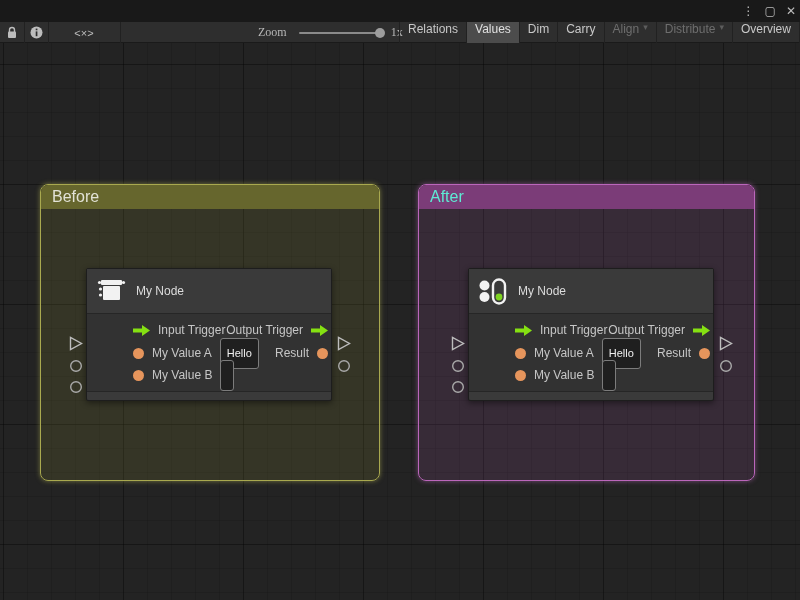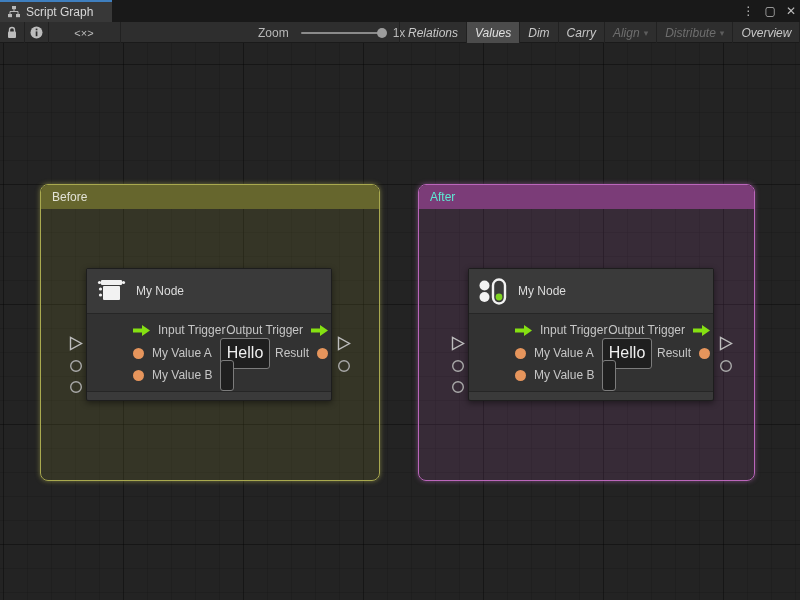--- a/index.html
+++ b/index.html
@@ -25,26 +25,26 @@
   .toolbar {
     position:absolute; left:0; top:22px; width:800px; height:21px;
     background:#2e2e2e; border-bottom:1px solid #1a1a1a;
   }
   .tb-btn {
     position:absolute; top:0; height:21px; display:flex; align-items:center; justify-content:center;
     color:#bdbdbd;
   }
   .sep { position:absolute; top:0; width:1px; height:21px; background:#212121; }
   .graph-name { position:absolute; left:134px; top:0; height:21px; display:flex; align-items:center; gap:6px; color:#c4c4c4; }
-  .zoom-area { position:absolute; left:258px; top:0; height:21px; display:flex; align-items:center; color:#b8b8b8; }
+  .zoom-area { position:absolute; left:258px; top:0; height:21px; display:flex; align-items:center; color:#b8b8b8;font-family:Liberation Serif, serif; }
   .zoom-track { position:relative; width:84px; height:2px; background:#8b8b8b; margin-left:12px; border-radius:1px; }
   .zoom-handle { position:absolute; right:-2px; top:-4px; width:10px; height:10px; border-radius:50%; background:#9d9d9d; }
   .zoom-val { margin-left:8px; }
   .view-btns { position:absolute; left:399px; top:0; height:21px; display:flex; }
-  .vb { height:21px; display:flex; align-items:center; padding:0 8px; border-left:1px solid #212121; color:#c8c8c8; white-space:nowrap; gap:4px;font-style:italic; }
+  .vb { height:21px; display:flex; padding:0 8px; border-left:1px solid #212121; color:#c8c8c8; white-space:nowrap; gap:4px; }
   .vb.active { background:#4c4c4c; color:#e0e0e0; }
   .vb.disabled { color:#6e6e6e; }
   .vb .chev { font-size:9px; color:#8a8a8a; }
   .vb.disabled .chev { color:#5d5d5d; }
 
   
   .canvas {
     position:absolute; left:0; top:43px; width:800px; height:557px;
     background-color:#232323;
     background-image:
@@ -53,21 +53,21 @@
       linear-gradient(to right, rgba(0,0,0,0.10) 1px, transparent 1px),
       linear-gradient(to bottom, rgba(0,0,0,0.10) 1px, transparent 1px);
     background-size:120px 120px,120px 120px,24px 24px,24px 24px;
     background-position:3px 0,0 21px,3px 0,0 21px;
   }
 
   
   .group { position:absolute; border-radius:8px; }
   .group-header {
     height:24px; border-radius:7px 7px 0 0; display:flex; align-items:center;
-    padding-left:11px; color:#e2e2d6; font-size:12px;
+    padding-left:11px; color:#e2e2d6; font-size:16px;
   }
   .group-body { position:absolute; left:0; top:24px; right:0; bottom:0; border-radius:0 0 7px 7px; }
   .group.before { left:40px; top:141px; width:340px; height:297px;
     border:1px solid #a9a94f; box-shadow:0 0 5px rgba(200,200,90,.5); }
   .group.before .group-header { background:#66662d; }
   .group.before .group-body { background:rgba(158,158,62,0.15); }
   .group.after { left:418px; top:141px; width:337px; height:297px;
     border:1px solid #bb66bb; box-shadow:0 0 5px rgba(200,110,200,.5); }
   .group.after .group-header { background:#7b3c78; color:#5eead4; }
   .group.after .group-body { background:rgba(175,90,175,0.14); }
@@ -88,42 +88,33 @@
   }
   .node-body { padding:4px 0 5px 0; background:#323232; }
   .port-row { display:flex; align-items:center; justify-content:space-between; height:22px; }
   .port-row.trigger { height:24px; }
   .pleft  { display:flex; align-items:center; gap:8px; padding-left:8px;margin-left:38px; }
   .pright { display:flex; align-items:center; gap:8px; padding-right:3px; }
   .plabel { color:#c6c6c6; white-space:nowrap; }
   .dot { width:11px; height:11px; border-radius:50%; }
   .value-input {
     height:31px; background:#1f1f1f; border:1px solid #7c7c7c; border-radius:3px;
-    color:#f0f0f0; padding:0 6px; display:flex; align-items:center; font-size:16px;
+    color:#f0f0f0; padding:0 6px; display:flex; align-items:center; font-size:11px;
   }
   .value-input.small { width:14px; padding:0; }
   .node-footer { height:9px; background:#3a3a3a; border-top:1px solid #262626; border-radius:0 0 2px 2px; }
 
   
   .ext { position:absolute; }
   .icon-svg { display:block; }
 </style>
 </head>
 <body>
 
 <div class="tabbar">
-  <div class="tab">
-    <svg class="icon-svg" width="12" height="12" viewBox="0 0 12 12">
-      <rect x="4" y="0" width="4" height="3.2" fill="#b8b8b8"></rect>
-      <path d="M6 3v2.5M2 8V5.5h8V8" stroke="#b8b8b8" stroke-width="1" fill="none"></path>
-      <rect x="0" y="8" width="4" height="3.2" fill="#b8b8b8"></rect>
-      <rect x="8" y="8" width="4" height="3.2" fill="#b8b8b8"></rect>
-    </svg>
-    <span>Script Graph</span>
-  </div>
   <div class="win-controls">
     <span>⋮</span>
     <span>▢</span>
     <span>✕</span>
   </div>
 </div>
 
 <div class="toolbar">
   <div class="tb-btn" style="left:0;width:24px;">
     <svg class="icon-svg" width="12" height="13" viewBox="0 0 12 13">

